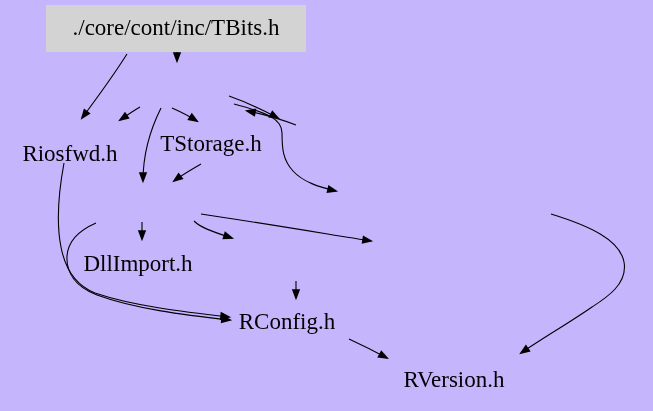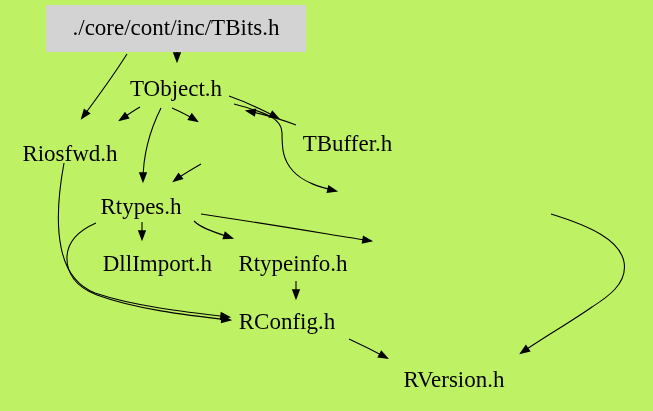--- a/index.html
+++ b/index.html
@@ -1,20 +1,20 @@
 <!DOCTYPE html>
 <html><head>
 <meta charset="utf-8">
 <style>
   html, body { margin: 0; padding: 0; background: #ffffff; }
   .canvas {
     position: relative;
     width: 653px;
     height: 411px;
-    background: #bef264;
+    background: #c4b5fd;
     font-family: "Liberation Serif", "DejaVu Serif", serif;
     overflow: hidden;
   }
   .edges {
     position: absolute;
     left: 0; top: 0;
     width: 653px; height: 411px;
   }
   .node {
     position: absolute;
@@ -31,21 +31,21 @@
     justify-content: center;
     left: 46px; top: 5px;
     width: 260px; height: 47px;
   }
   .n-tobject       { left:116px; top:76px;  width:120px; }
   .n-riosfwd       { left:10px;  top:141px; width:120px; }
   .n-tstorage      { left:146px; top:131px; width:130px; }
   .n-tbuffer       { left:290px; top:131px; width:115px; }
   .n-rtypes        { left:85px;  top:194px; width:112px; }
   .n-tversioncheck { left:349px; top:194px; width:196px; }
-  .n-dllimport     { left:80px;  top:251px; width:132px;text-align:right; }
+  .n-dllimport     { left:72px;  top:251px; width:132px; }
   .n-rtypeinfo     { left:224px; top:251px; width:138px; }
   .n-tgeneric      { left:378px; top:251px; width:232px; }
   .n-rconfig       { left:231px; top:309px; width:112px; }
   .n-rversion      { left:388px; top:367px; width:132px; }
 </style>
 </head>
 <body>
 
 <div class="canvas">
 
@@ -73,22 +73,19 @@
       <path d="M 64,163 C 59,190 56,222 61,247 C 65,268 75,285 95,293 C 133,306 185,312 229,317" marker-end="url(#arrow)"></path>
       <path d="M 296,281 L 296,298" marker-end="url(#arrow)"></path>
       <path d="M 349,339 C 362,345 374,351 387,358" marker-end="url(#arrow)"></path>
     </g>
   </svg>
 
   <div class="node node-root" style="background:#d3d3d3;">
     <span>./core/cont/inc/TBits.h</span>
   </div>
 
-  <div class="node n-tobject">TObject.h</div>
   <div class="node n-riosfwd">Riosfwd.h</div>
-  <div class="node n-tbuffer">TBuffer.h</div>
-  <div class="node n-rtypes">Rtypes.h</div>
+  <div class="node n-tstorage">TStorage.h</div>
   <div class="node n-dllimport">DllImport.h</div>
-  <div class="node n-rtypeinfo">Rtypeinfo.h</div>
   <div class="node n-rversion">RVersion.h</div>
   <div class="node n-rconfig">RConfig.h</div>
 
 </div>
 
 </body></html>

